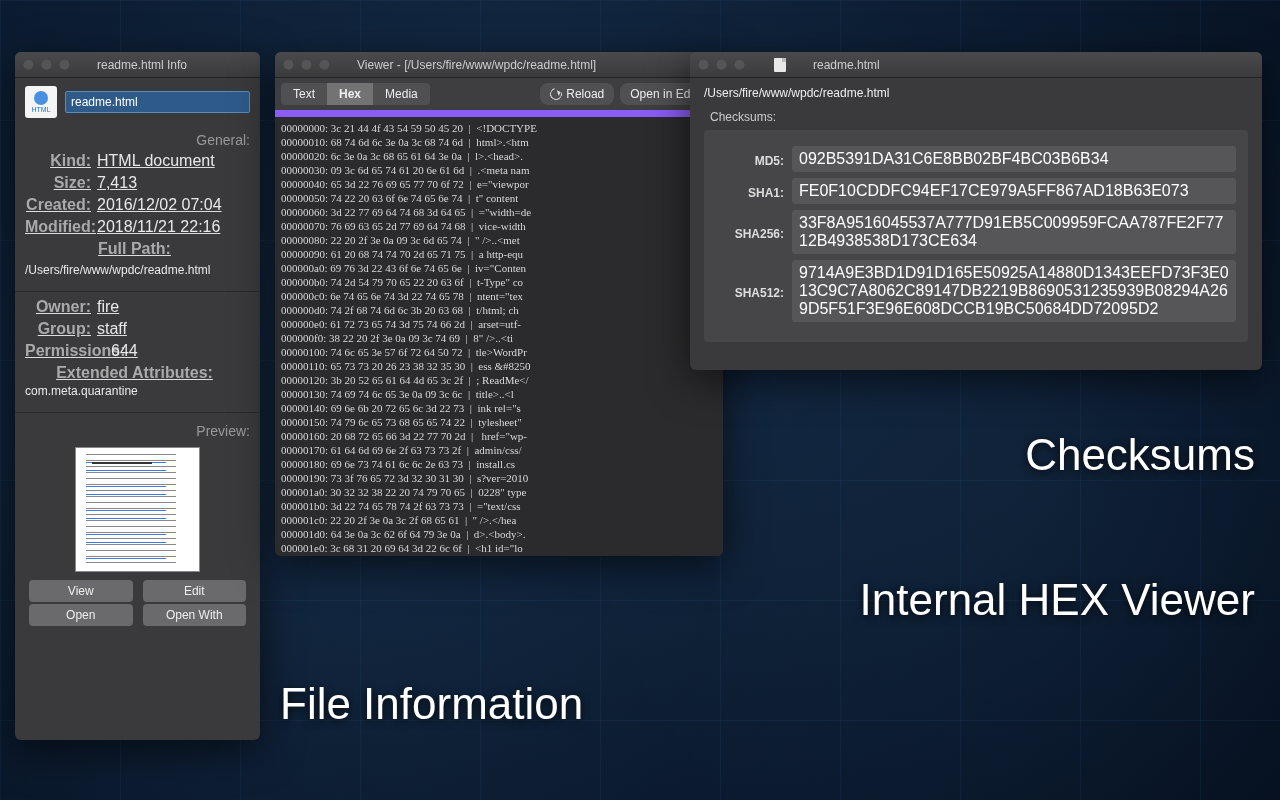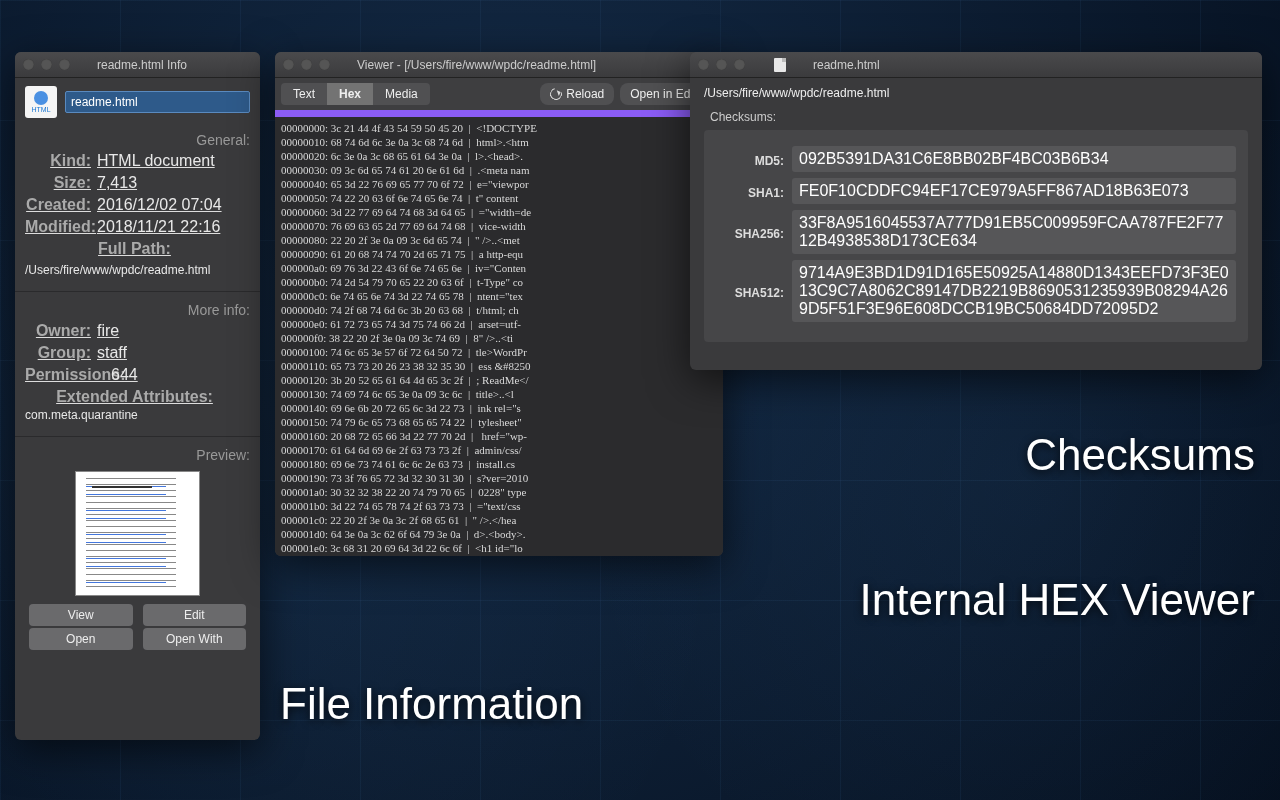--- a/index.html
+++ b/index.html
@@ -133,21 +133,20 @@
     </div>
   <div class="info-row">
       <div class="label">Modified:</div>
       <div class="value">2018/11/21 22:16</div>
     </div>
   <div class="info-row center">
       <div class="label">Full Path:</div>
     </div>
   <div class="fullpath">/Users/fire/www/wpdc/readme.html</div>
   <div class="divider"></div>
-  <div class="section-label">More info:</div>
   <div class="info-row">
       <div class="label">Owner:</div>
       <div class="value">fire</div>
     </div>
   <div class="info-row">
       <div class="label">Group:</div>
       <div class="value">staff</div>
     </div>
   <div class="info-row">
       <div class="label" style="width:86px">Permissions:</div>

